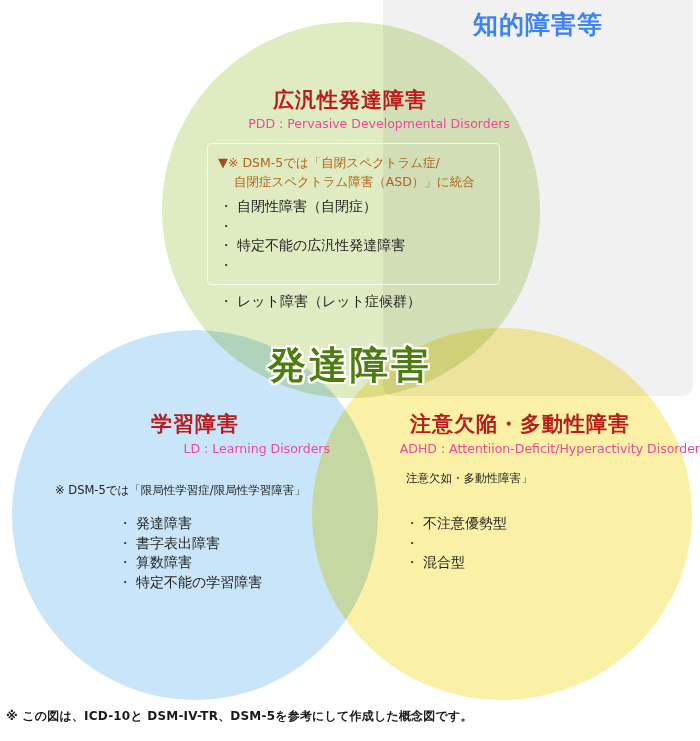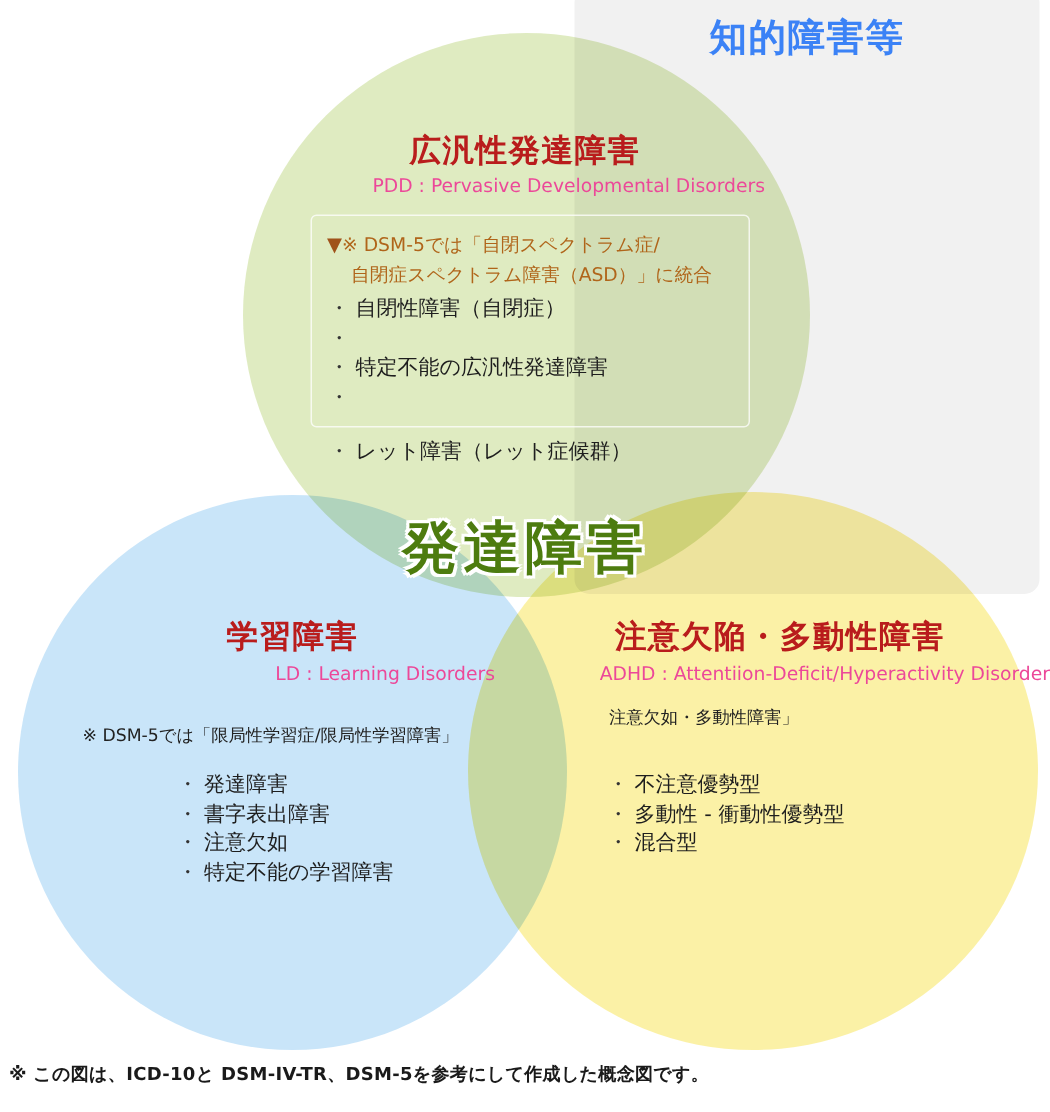--- a/index.html
+++ b/index.html
@@ -183,41 +183,40 @@
   <li>
       <span class="dot">・</span>
       <span>発達障害</span>
     </li>
   <li>
       <span class="dot">・</span>
       <span>書字表出障害</span>
     </li>
   <li>
       <span class="dot">・</span>
-      <span>注意欠如</span>
+      <span>算数障害</span>
     </li>
   <li>
       <span class="dot">・</span>
       <span>特定不能の学習障害</span>
     </li>
 </ul>
 
 <div class="abs title-lg adhd-title">注意欠陥・多動性障害</div>
 <div class="abs subtitle adhd-sub">ADHD : Attentiion-Deficit/Hyperactivity Disorder</div>
 <div class="abs note-plain adhd-note">
   <span class="line2">注意欠如・多動性障害」</span>
 </div>
 <ul class="abs list adhd-list">
   <li>
       <span class="dot">・</span>
       <span>不注意優勢型</span>
     </li>
   <li>
       <span class="dot">・</span>
-      <span>多動性 - 衝動性優勢型</span>
     </li>
   <li>
       <span class="dot">・</span>
       <span>混合型</span>
     </li>
 </ul>
 
 <div class="abs footer">※ この図は、ICD-10と DSM-IV-TR、DSM-5を参考にして作成した概念図です。</div>
 
 </body></html>

